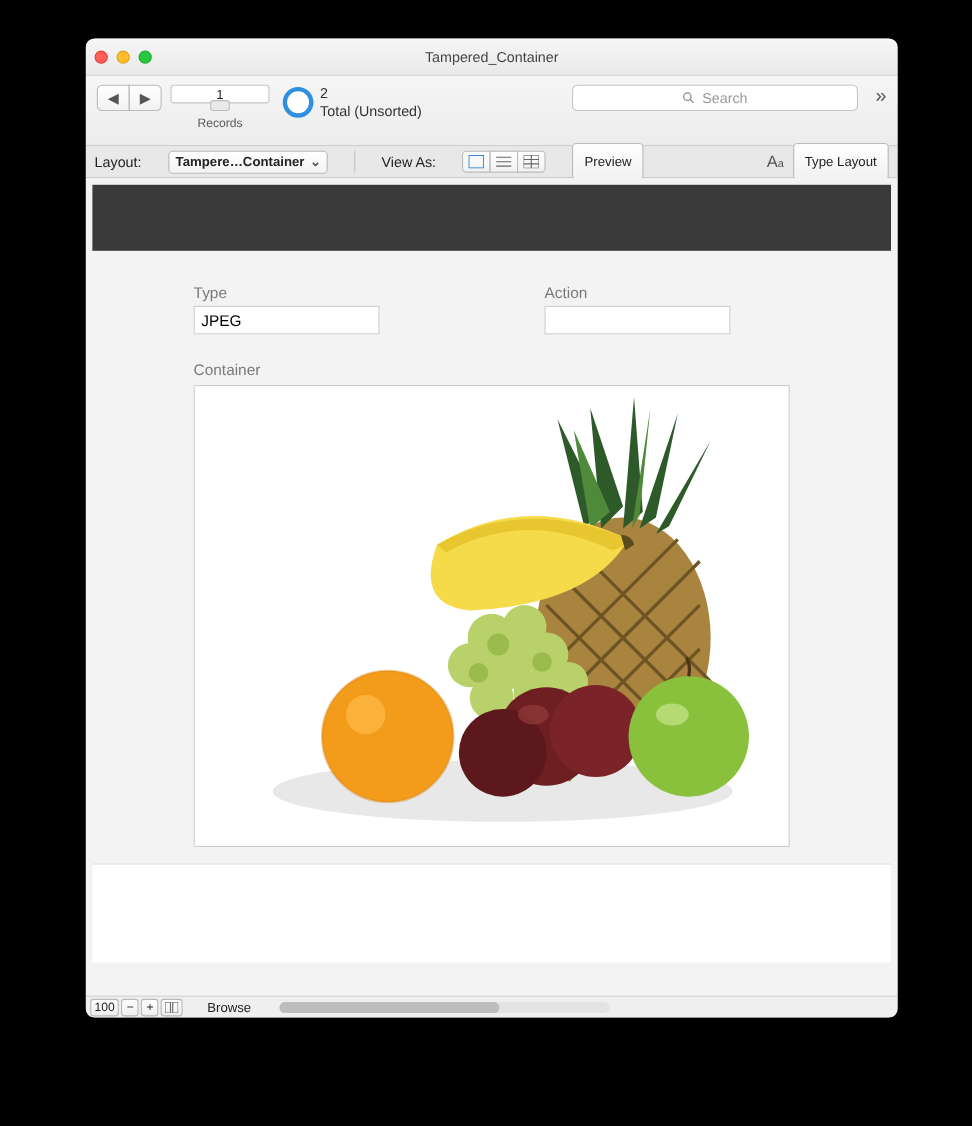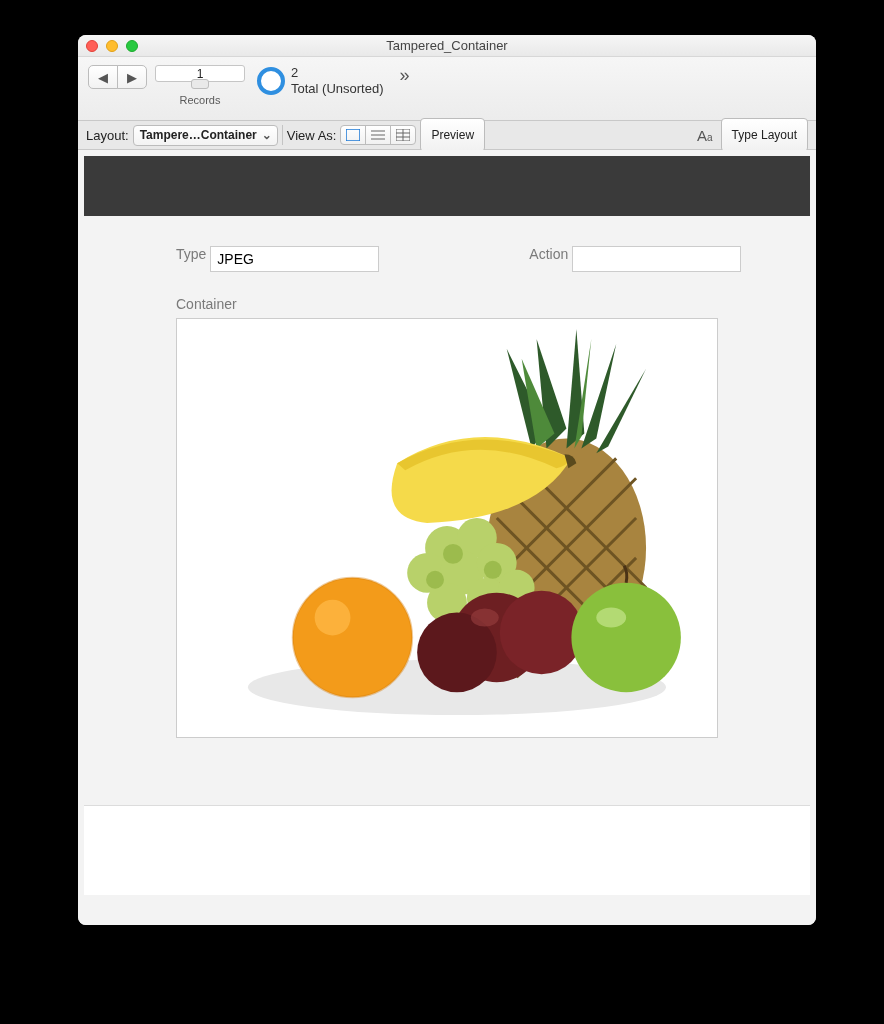--- a/index.html
+++ b/index.html
@@ -19,21 +19,21 @@
     width: 738px;
     height: 890px;
     background: #ececec;
     border-radius: 8px;
     box-shadow: 0 20px 60px rgba(0,0,0,0.5);
     display: flex;
     flex-direction: column;
     overflow: hidden;
   }
   .titlebar {
-    height: 22px;
+    height: 34px;
     display: flex;
     align-items: center;
     padding: 0 8px;
     position: relative;
     background: linear-gradient(#f6f6f6,#e9e9e9);
     border-bottom: 1px solid #d7d7d7;
   }
   .traffic { display: flex; gap: 8px; }
   .dot { width: 12px; height: 12px; border-radius: 50%; }
   .dot.red { background:#ff5f57; border:1px solid #e24238;}
@@ -89,21 +89,21 @@
     color:#9b9b9b; gap:6px;
   }
   .searchbox svg { width:12px; height:12px; fill:#8a8a8a;}
   .overflow { margin-left:8px; color:#555; font-size:18px;}
   .layoutbar {
     height:29px;
     background:#e8e8e8;
     border-bottom:1px solid #c8c8c8;
     display:flex; align-items:center;
     padding:0 8px;
-    gap:4px;
+    gap:24px;
     font-size:13px;
   }
   .select {
     height:21px; padding:0 20px 0 6px;
     border:1px solid #bcbcbc; border-radius:4px;
     background:linear-gradient(#fff,#f3f3f3); position:relative;
     display:inline-flex; align-items:center; font-size:12px;font-weight:bold;
   }
   .select::after{
     content:"⌄"; position:absolute; right:5px; top:2px;
@@ -129,21 +129,21 @@
   .content {
     flex:1; background:#f3f3f3; position:relative; overflow:hidden;
   }
   .darkheader{
     height:60px; background:#3a3a3a; margin:6px 6px 0 6px;
   }
   .form {
     padding: 30px 30px 0 98px;
   }
   .row { display:flex; gap:150px; margin-bottom:24px;}
-  .field { display:flex; flex-direction:row; gap:4px;}
+  .field { display:flex; flex-direction:column; gap:4px;}
   .field label{ font-size:14px; color:#7a7a7a;}
   .textin {
     width:169px; height:26px; border:1px solid #ccc; background:#fff;
     padding:3px 6px; font-size:14px;
   }
   .container-label { font-size:14px; color:#7a7a7a; margin-left:98px; margin-top:6px;}
   .image-box{
     margin:6px 98px 0 98px;
     height:420px;
     background:#fff; border:1px solid #ccc;
@@ -200,20 +200,27 @@
         <div class="slider-handle"></div>
       </div>
       <div class="records-label">Records</div>
     </div>
     <div class="pie-area">
       <div class="pie"></div>
       <div class="pie-text">
         <span>2</span>
         <span>Total (Unsorted)</span>
       </div>
+    </div>
+    <div class="searchbox">
+      <svg viewBox="0 0 16 16">
+          <circle cx="6.5" cy="6.5" r="4.5" fill="none" stroke="#8a8a8a" stroke-width="1.5"></circle>
+          <line x1="10" y1="10" x2="14" y2="14" stroke="#8a8a8a" stroke-width="1.5"></line>
+        </svg>
+      <span>Search</span>
     </div>
     <div class="overflow">»</div>
   </div>
 
   <div class="layoutbar">
     <span>Layout:</span>
     <div class="select">
       <span>Tampere…Container</span>
     </div>
     <div class="vbar"></div>
@@ -324,14 +331,27 @@
 
         <circle cx="450" cy="320" r="55" fill="#89c03c"></circle>
         <ellipse cx="435" cy="300" rx="15" ry="10" fill="#c5e58a" opacity="0.7"></ellipse>
         <path d="M450 265 Q452 255 448 248" stroke="#4a3316" stroke-width="3" fill="none"></path>
       </svg>
     </div>
 
     <div class="bottomwhite"></div>
   </div>
 
+  <div class="statusbar">
+    <div class="statbtn">100</div>
+    <div class="statbtn">−</div>
+    <div class="statbtn">+</div>
+    <div class="statbtn">
+      <svg width="12" height="10">
+          <rect x="0" y="0" width="5" height="10" fill="none" stroke="#666"></rect>
+          <rect x="7" y="0" width="5" height="10" fill="none" stroke="#666"></rect>
+        </svg>
+    </div>
+    <span class="mode">Browse</span>
+    <div class="hscroll"></div>
+  </div>
 
 </div>
 
 </body></html>

